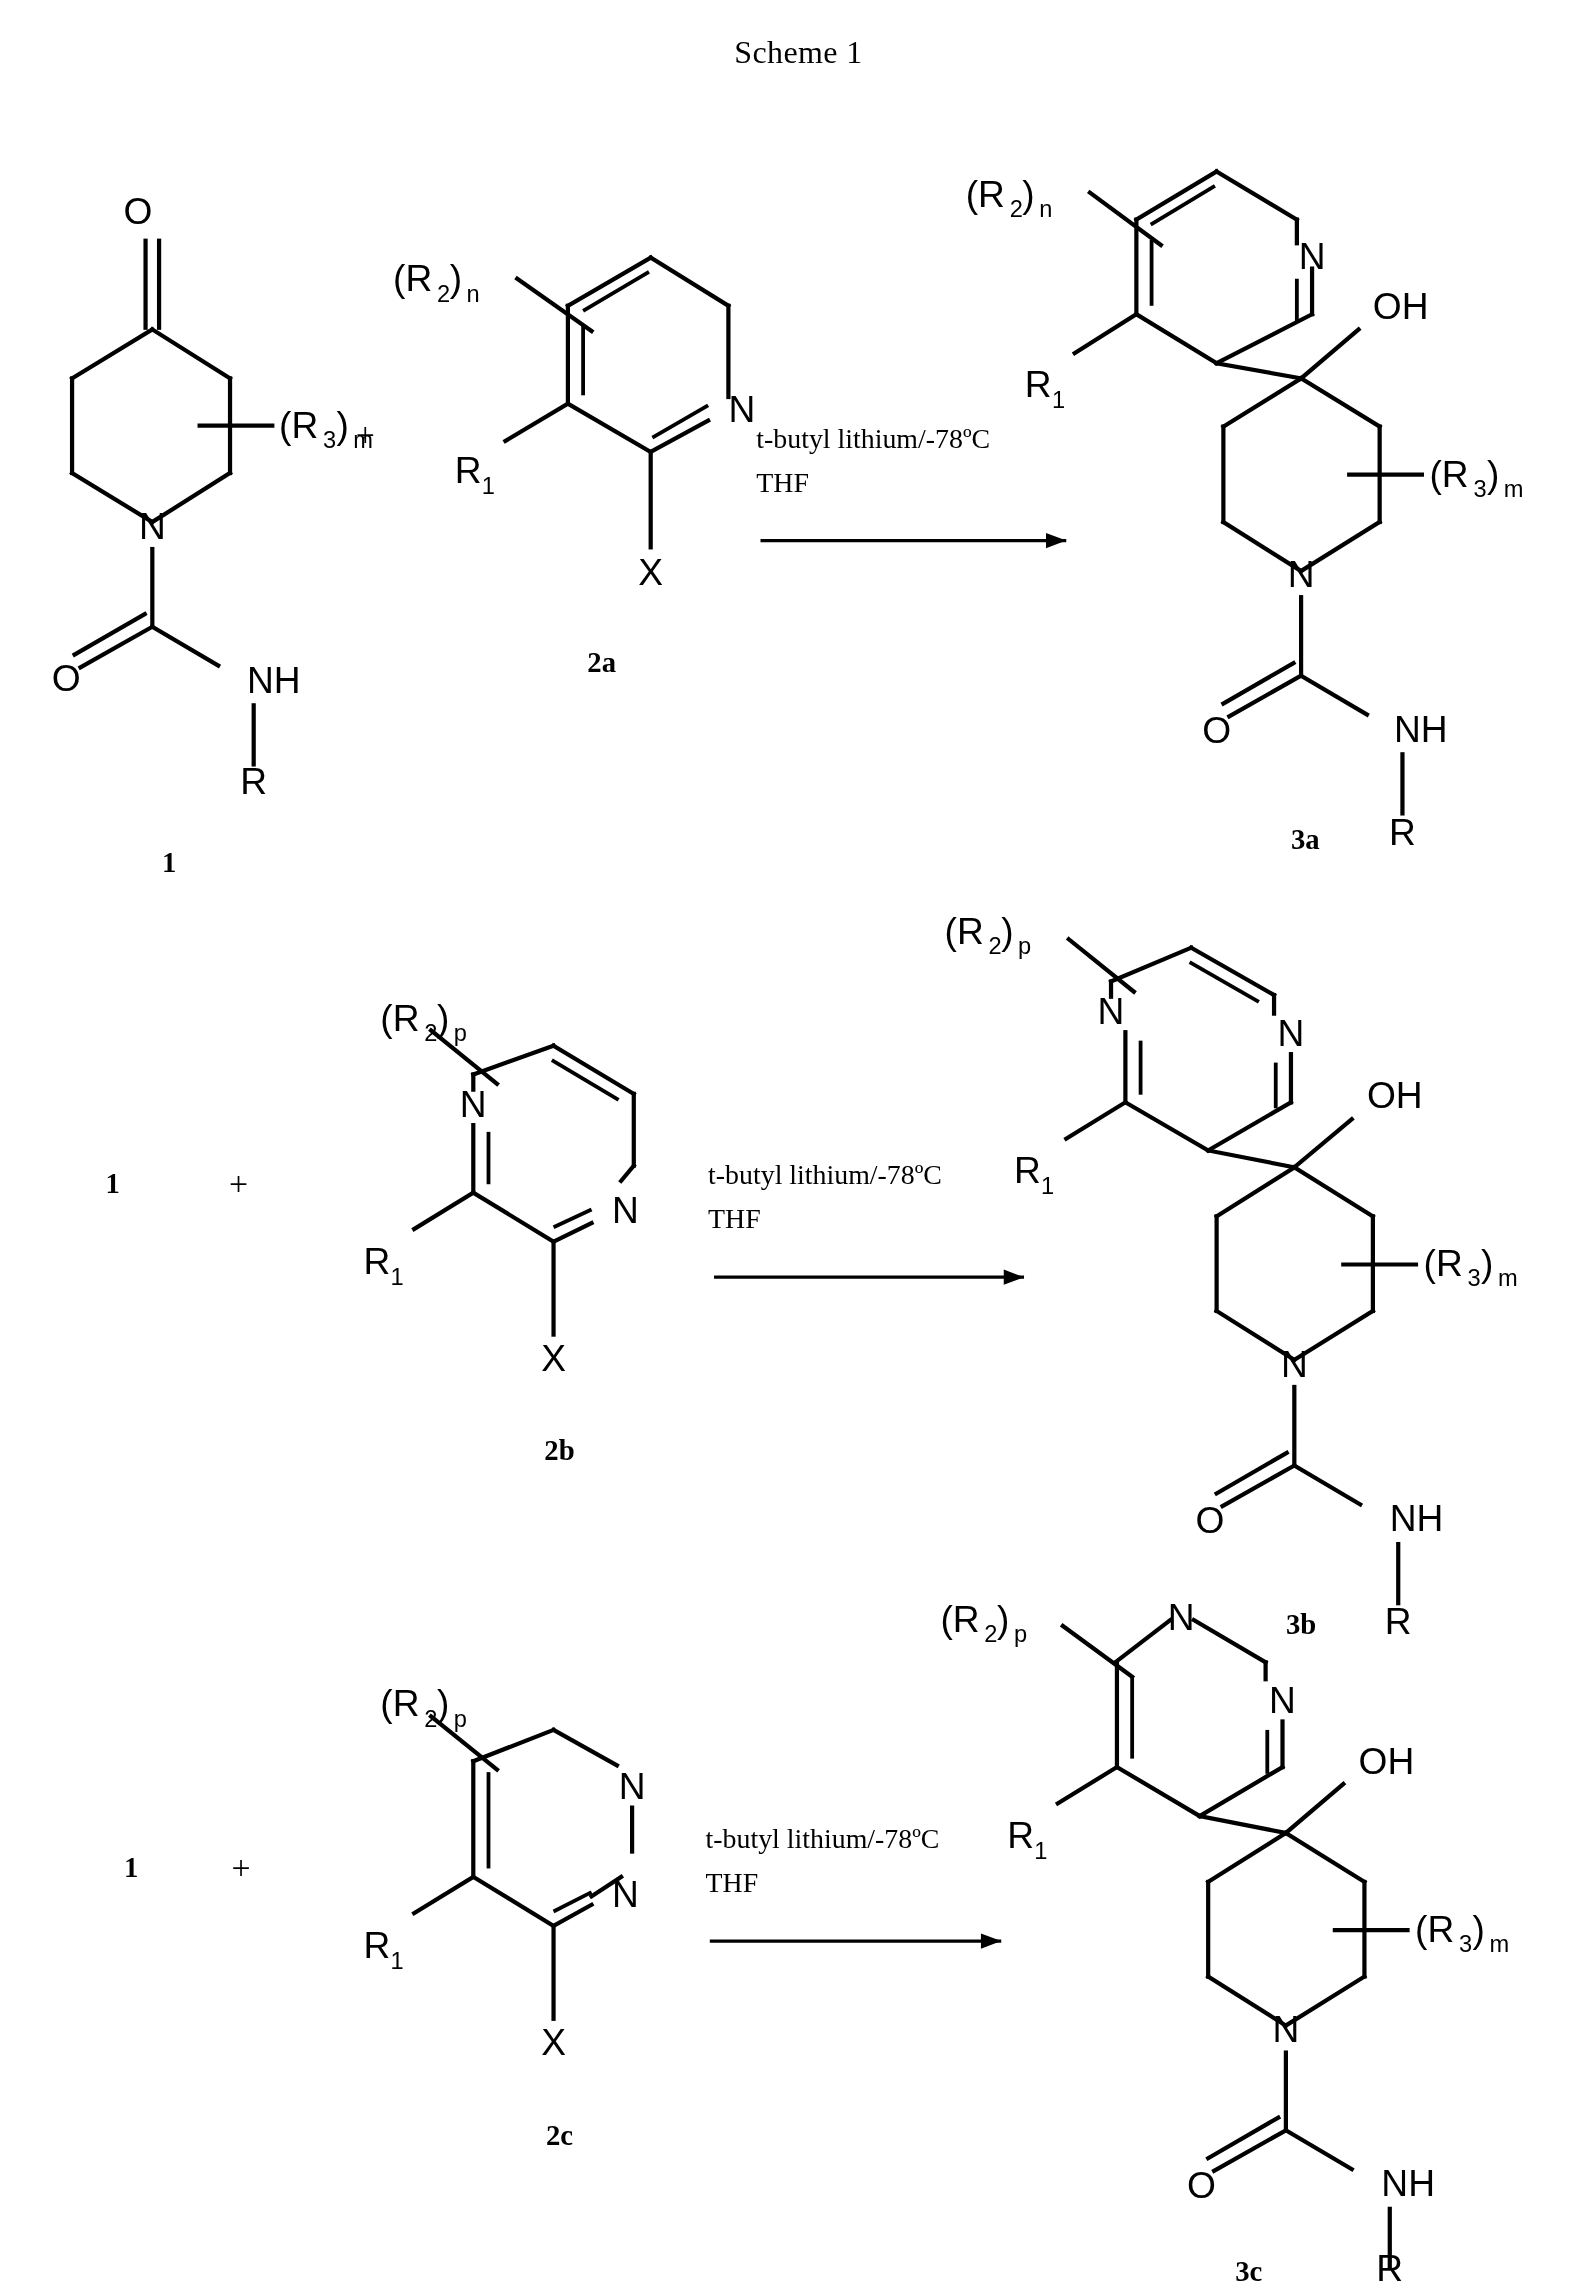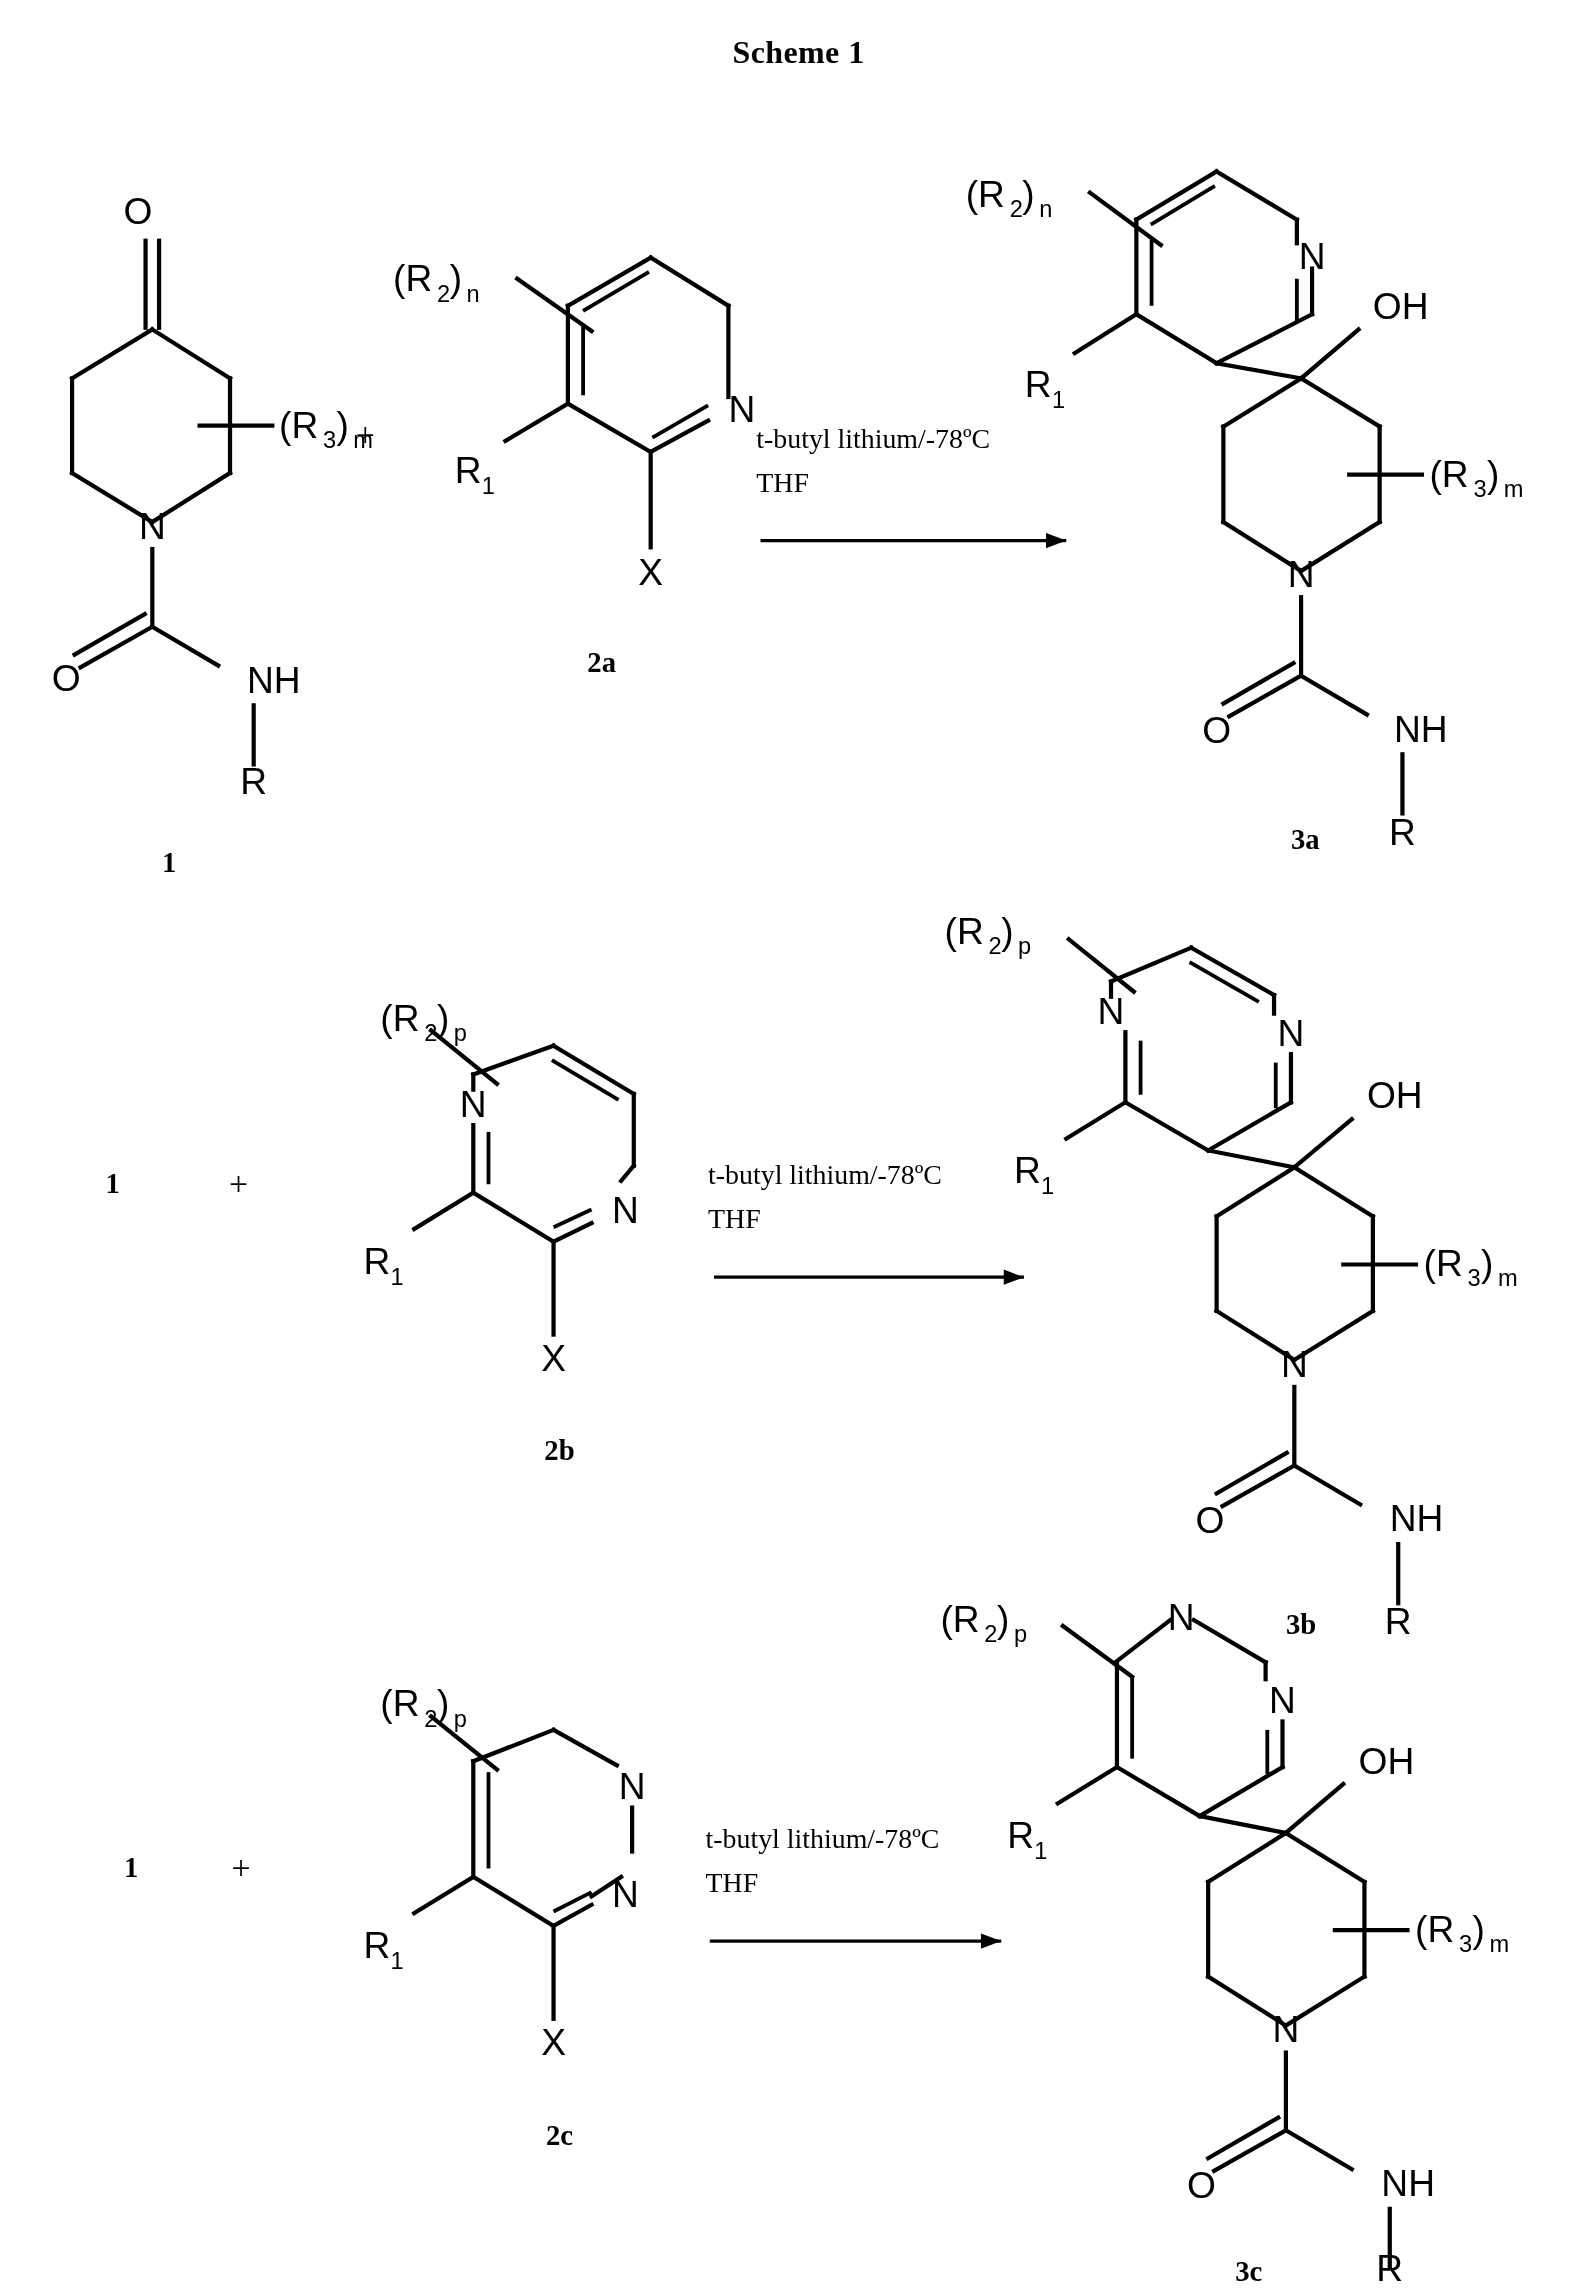--- a/index.html
+++ b/index.html
@@ -21,21 +21,21 @@
     width: 1597px;
     height: 2295px;
   }
   .scheme-title {
     position: absolute;
     left: 0;
     top: 34px;
     width: 1597px;
     text-align: center;
     font-size: 32px;
-    font-weight: bold;
+    font-weight: normal;
     font-family: "Liberation Serif", "DejaVu Serif", serif;
     letter-spacing: 0.4px;
   }
   svg.layer {
     position: absolute;
     left: 0;
     top: 0;
     width: 1597px;
     height: 2295px;
   }

